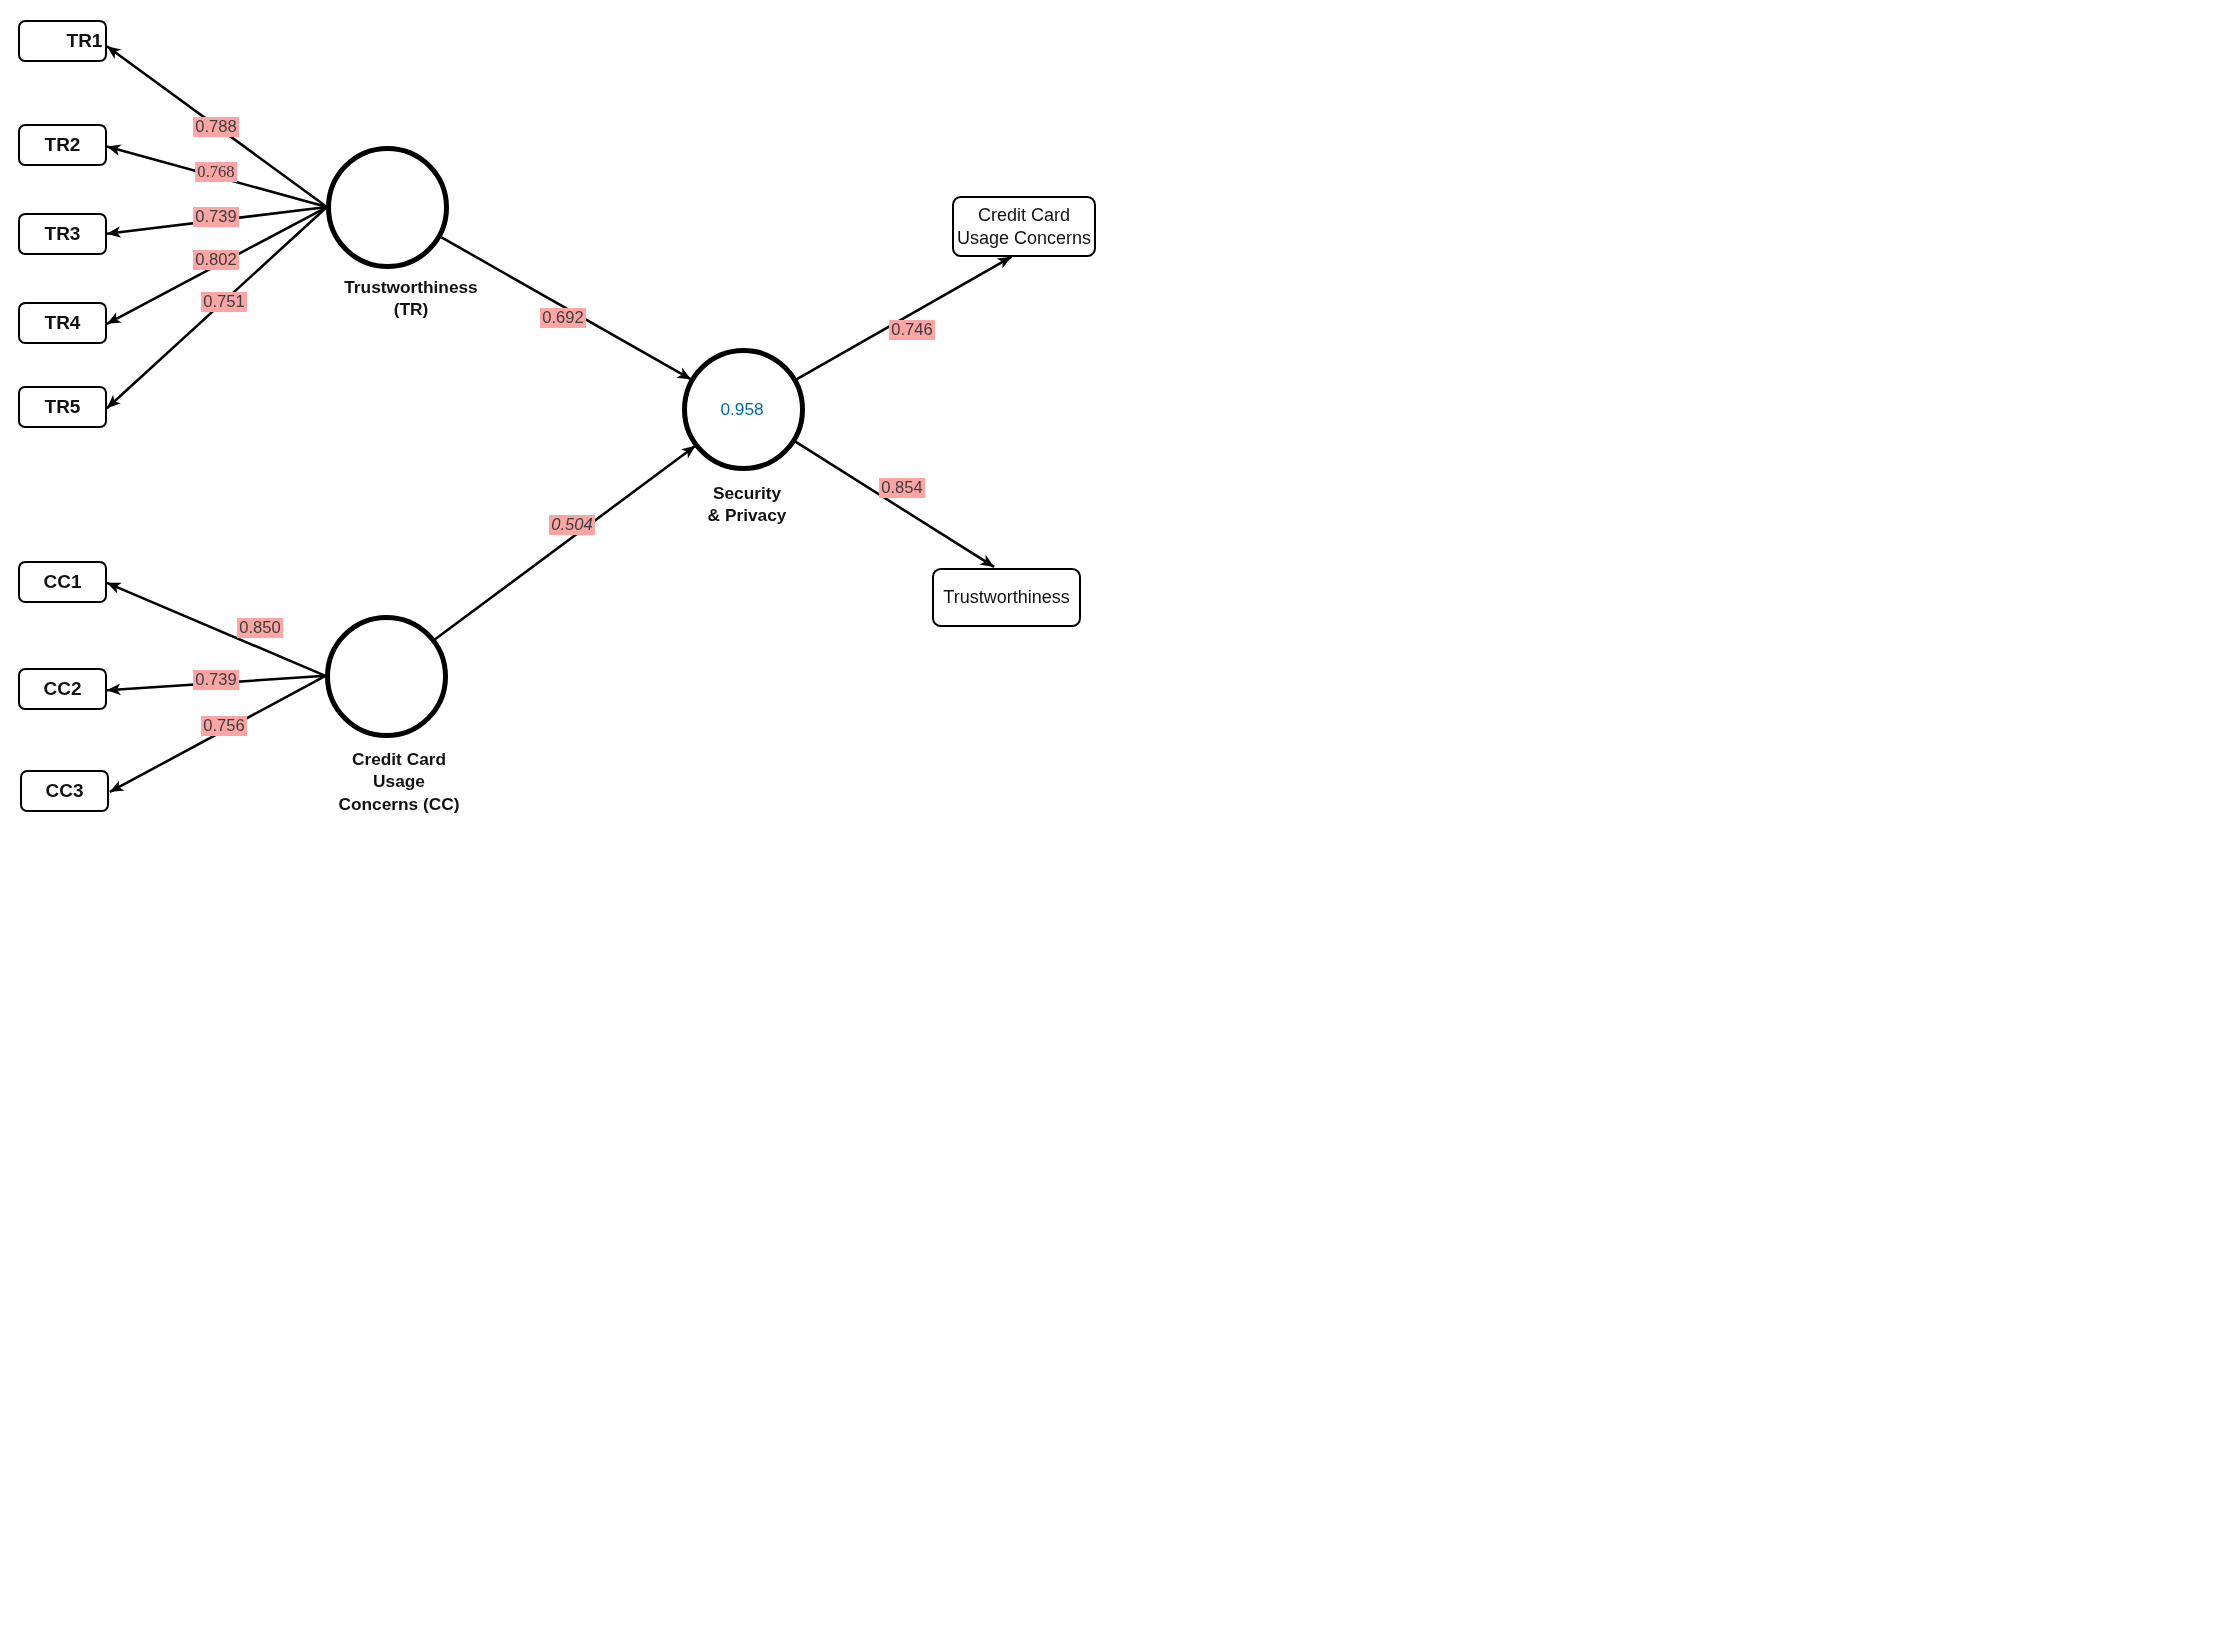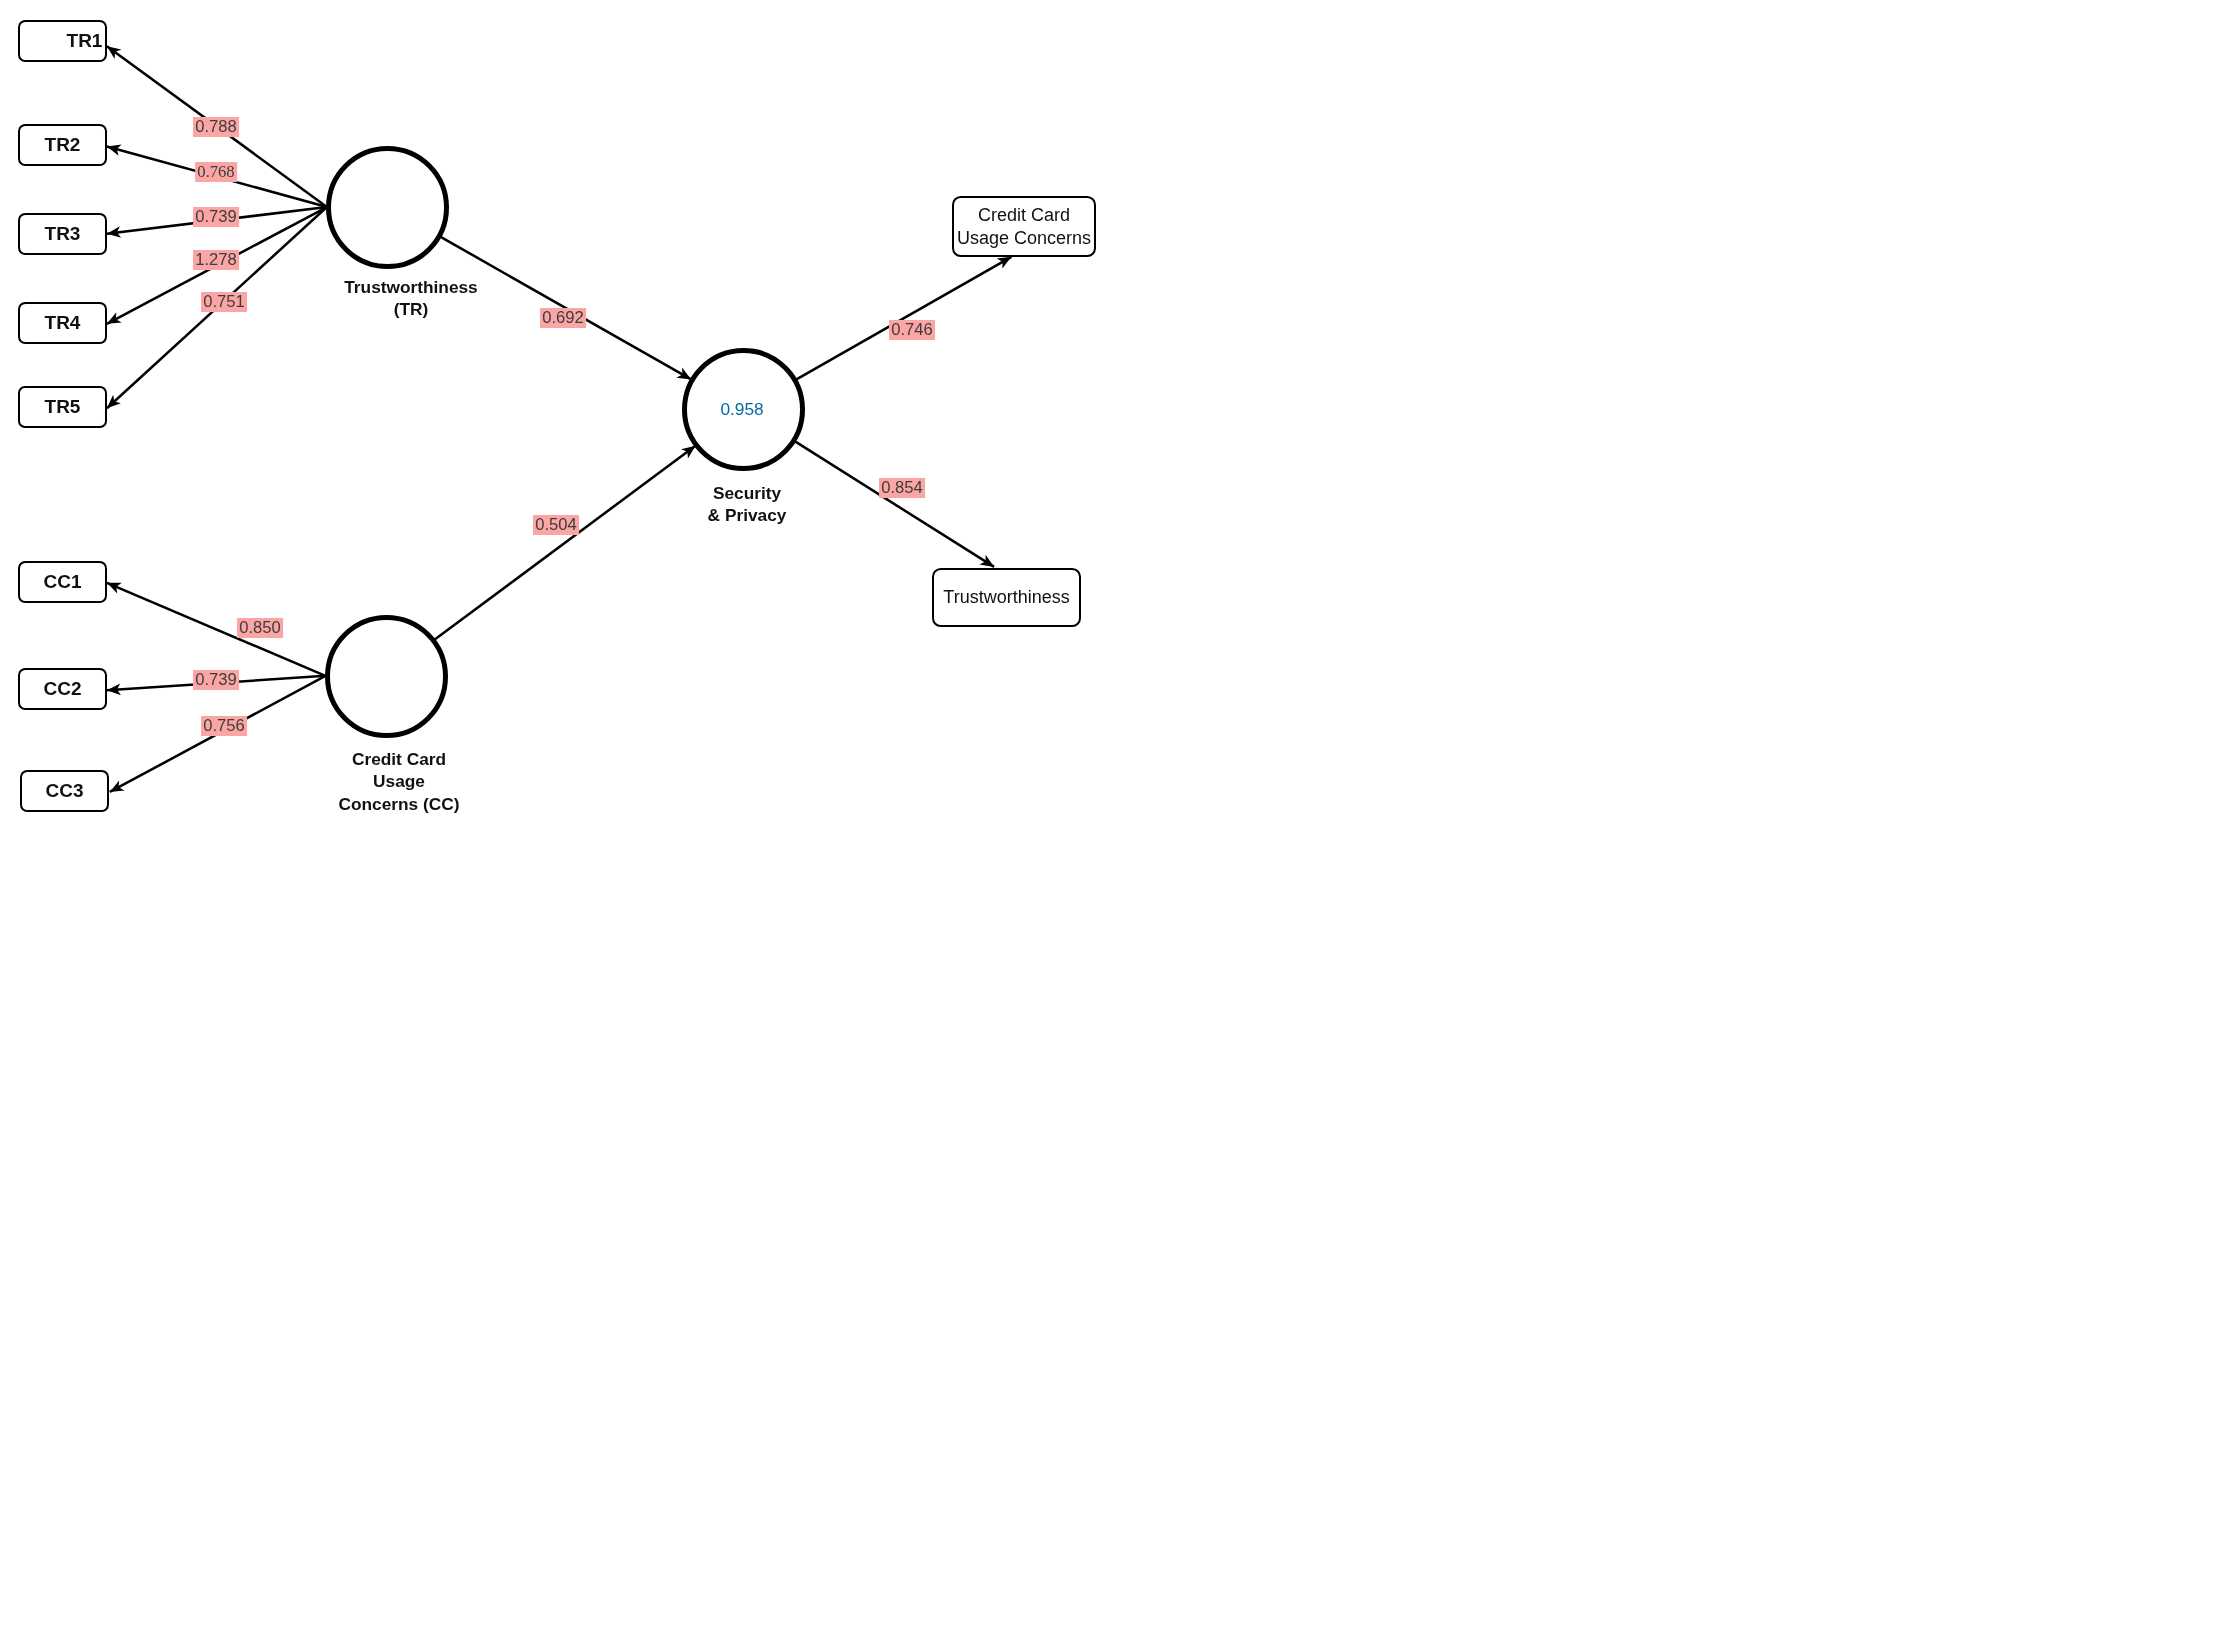--- a/index.html
+++ b/index.html
@@ -134,26 +134,26 @@
     <div>Credit Card</div>
     <div>Usage Concerns</div>
   </div>
   <div class="out-box" style="left:932px; top:568px; width:149px; height:59px;">
     <div>Trustworthiness</div>
   </div>
 
   <div class="edge-label" style="left:216px; top:127px;">0.788</div>
   <div class="edge-label" style="left:216px; top:172px;font-family:Liberation Serif, serif;">0.768</div>
   <div class="edge-label" style="left:216px; top:217px;">0.739</div>
-  <div class="edge-label" style="left:216px; top:260px;">1.278</div>
+  <div class="edge-label" style="left:216px; top:260px;">0.802</div>
   <div class="edge-label" style="left:224px; top:302px;">0.751</div>
 
   <div class="edge-label" style="left:216px; top:628px;margin-left:44px;">0.850</div>
   <div class="edge-label" style="left:216px; top:680px;">0.739</div>
   <div class="edge-label" style="left:224px; top:726px;">0.756</div>
 
   <div class="edge-label" style="left:563px; top:307px;margin-top:11px;">0.692</div>
-  <div class="edge-label" style="left:556px; top:525px;">0.504</div>
+  <div class="edge-label" style="left:572px; top:525px;font-style:italic;">0.504</div>
   <div class="edge-label" style="left:912px; top:330px;">0.746</div>
   <div class="edge-label" style="left:902px; top:488px;">0.854</div>
 
 </div>
 
 
 </body></html>

